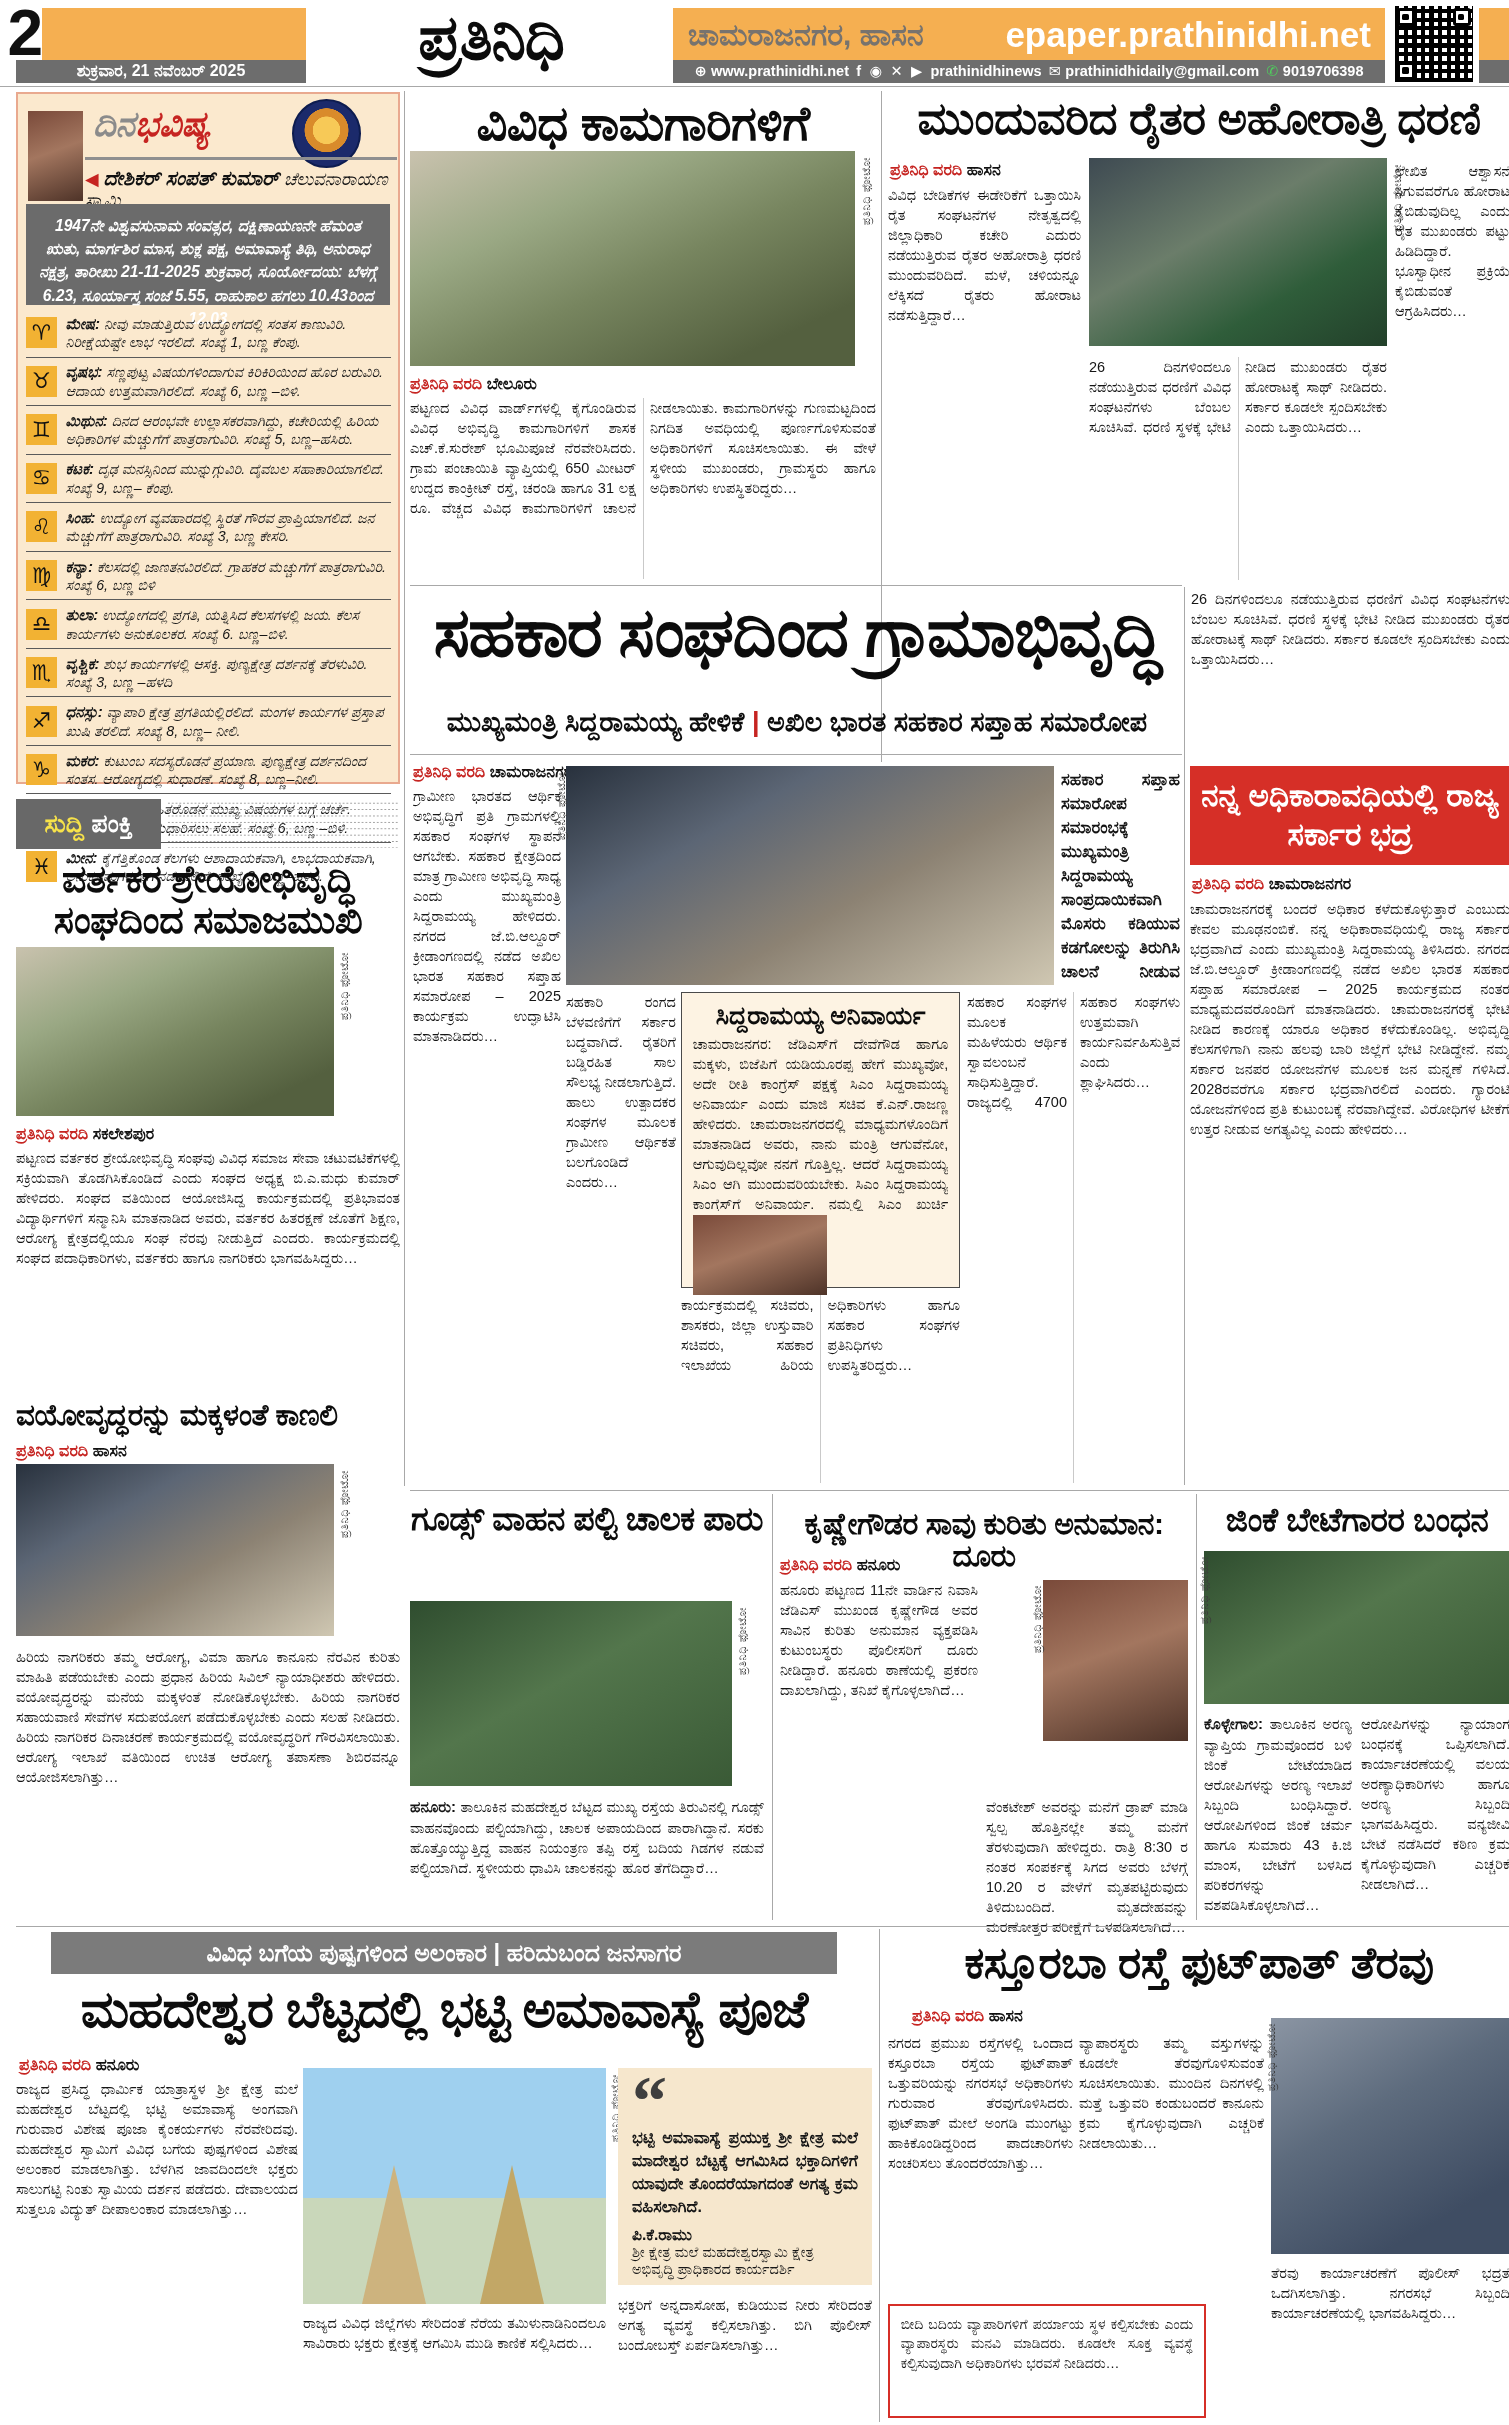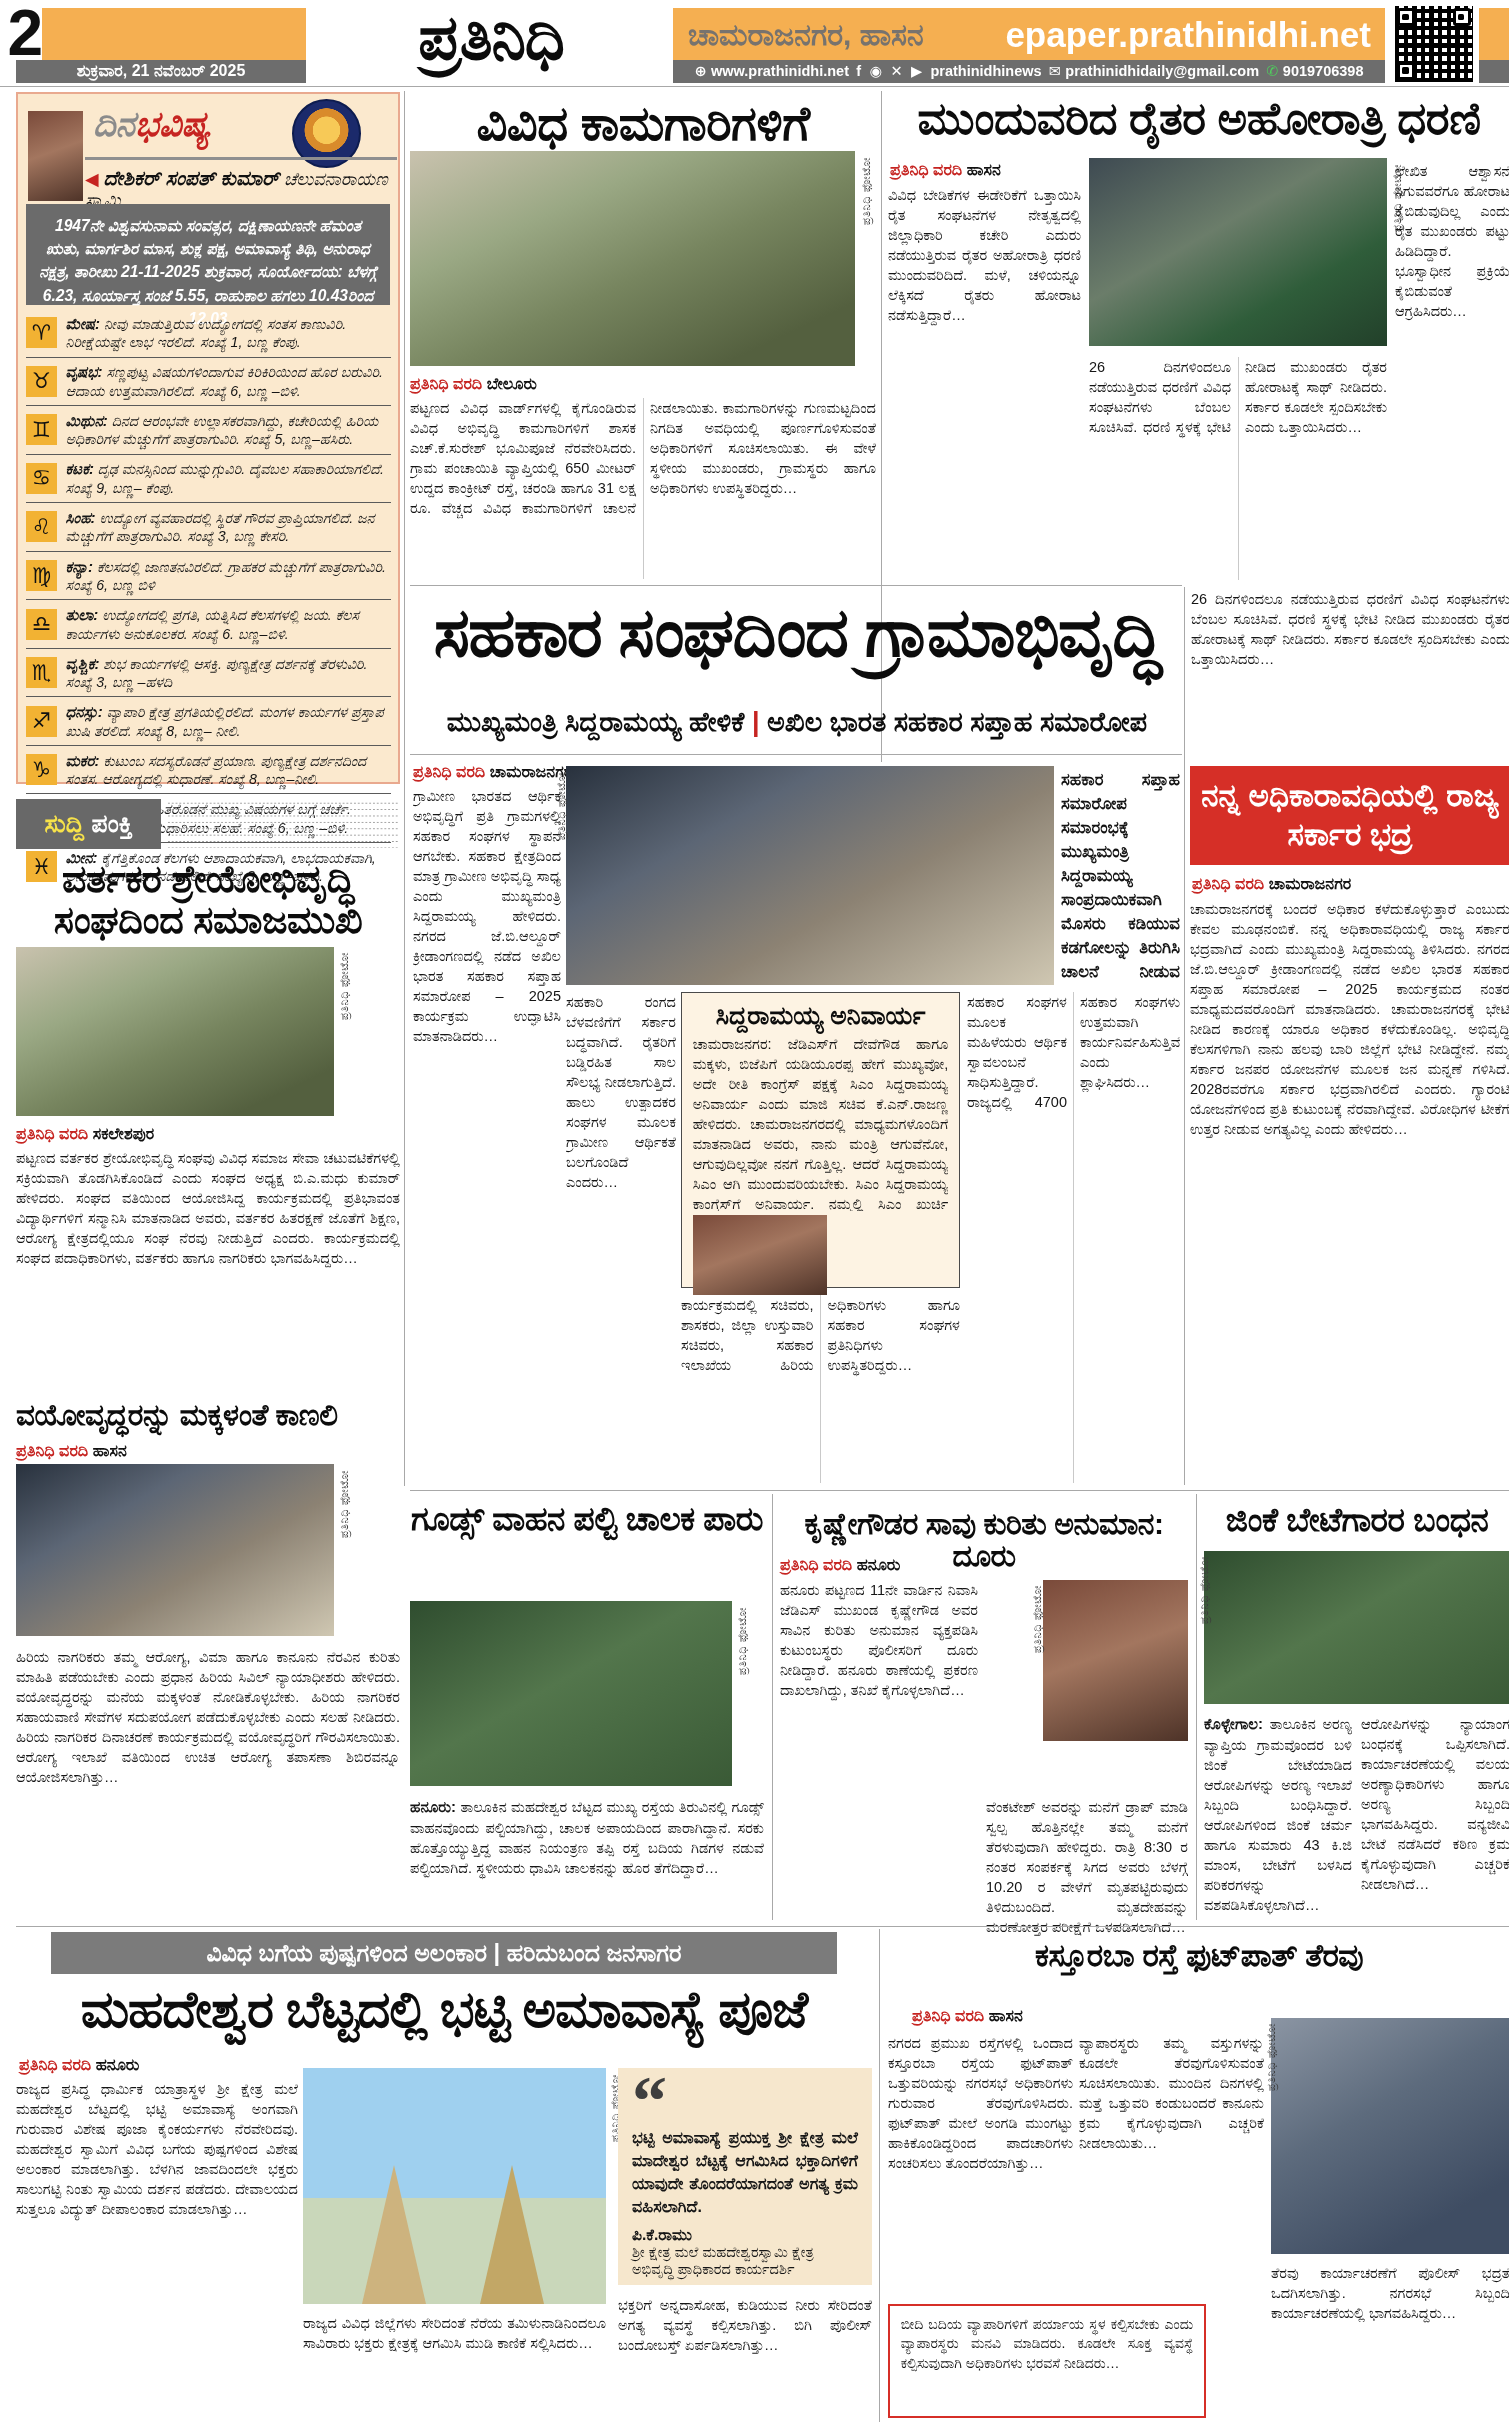--- a/index.html
+++ b/index.html
@@ -311,21 +311,21 @@
     <div class="quotetxt">ಭಟ್ಟಿ ಅಮಾವಾಸ್ಯೆ ಪ್ರಯುಕ್ತ ಶ್ರೀ ಕ್ಷೇತ್ರ ಮಲೆ ಮಾದೇಶ್ವರ ಬೆಟ್ಟಕ್ಕೆ ಆಗಮಿಸಿದ ಭಕ್ತಾದಿಗಳಿಗೆ ಯಾವುದೇ ತೊಂದರೆಯಾಗದಂತೆ ಅಗತ್ಯ ಕ್ರಮ ವಹಿಸಲಾಗಿದೆ.</div>
     <div class="quoteattr">
       <b>ಪಿ.ಕೆ.ರಾಮು</b><br>
       <span>ಶ್ರೀ ಕ್ಷೇತ್ರ ಮಲೆ ಮಹದೇಶ್ವರಸ್ವಾಮಿ ಕ್ಷೇತ್ರ ಅಭಿವೃದ್ಧಿ ಪ್ರಾಧಿಕಾರದ ಕಾರ್ಯದರ್ಶಿ</span>
     </div>
   </div>
   <div class="abs body-txt" style="left:303px;top:2313px;width:303px;height:105px;overflow:hidden;">ರಾಜ್ಯದ ವಿವಿಧ ಜಿಲ್ಲೆಗಳು ಸೇರಿದಂತೆ ನೆರೆಯ ತಮಿಳುನಾಡಿನಿಂದಲೂ ಸಾವಿರಾರು ಭಕ್ತರು ಕ್ಷೇತ್ರಕ್ಕೆ ಆಗಮಿಸಿ ಮುಡಿ ಕಾಣಿಕೆ ಸಲ್ಲಿಸಿದರು…</div>
   <div class="abs body-txt" style="left:618px;top:2295px;width:254px;height:123px;overflow:hidden;">ಭಕ್ತರಿಗೆ ಅನ್ನದಾಸೋಹ, ಕುಡಿಯುವ ನೀರು ಸೇರಿದಂತೆ ಅಗತ್ಯ ವ್ಯವಸ್ಥೆ ಕಲ್ಪಿಸಲಾಗಿತ್ತು. ಬಿಗಿ ಪೊಲೀಸ್ ಬಂದೋಬಸ್ತ್ ಏರ್ಪಡಿಸಲಾಗಿತ್ತು…</div>
   <div class="vr" style="left:879px;top:1929px;height:493px;"></div>
 
-  <div class="abs hl" style="left:888px;top:1939px;width:622px;font-size:31px;">ಕಸ್ತೂರಬಾ ರಸ್ತೆ ಫುಟ್‌ಪಾತ್ ತೆರವು</div>
+  <div class="abs hl" style="left:888px;top:1939px;width:622px;font-size:44px;">ಕಸ್ತೂರಬಾ ರಸ್ತೆ ಫುಟ್‌ಪಾತ್ ತೆರವು</div>
   <div class="abs byline" style="left:912px;top:2007px;">
     <span class="red">ಪ್ರತಿನಿಧಿ ವರದಿ</span> <span>ಹಾಸನ</span>
   </div>
   <div class="abs body-txt" style="left:888px;top:2033px;width:185px;height:263px;overflow:hidden;">ನಗರದ ಪ್ರಮುಖ ರಸ್ತೆಗಳಲ್ಲಿ ಒಂದಾದ ಕಸ್ತೂರಬಾ ರಸ್ತೆಯ ಫುಟ್‌ಪಾತ್ ಒತ್ತುವರಿಯನ್ನು ನಗರಸಭೆ ಅಧಿಕಾರಿಗಳು ಗುರುವಾರ ತೆರವುಗೊಳಿಸಿದರು. ಫುಟ್‌ಪಾತ್ ಮೇಲೆ ಅಂಗಡಿ ಮುಂಗಟ್ಟು ಹಾಕಿಕೊಂಡಿದ್ದರಿಂದ ಪಾದಚಾರಿಗಳು ಸಂಚರಿಸಲು ತೊಂದರೆಯಾಗಿತ್ತು…</div>
   <div class="abs body-txt" style="left:1079px;top:2033px;width:185px;height:263px;overflow:hidden;">ವ್ಯಾಪಾರಸ್ಥರು ತಮ್ಮ ವಸ್ತುಗಳನ್ನು ಕೂಡಲೇ ತೆರವುಗೊಳಿಸುವಂತೆ ಸೂಚಿಸಲಾಯಿತು. ಮುಂದಿನ ದಿನಗಳಲ್ಲಿ ಮತ್ತೆ ಒತ್ತುವರಿ ಕಂಡುಬಂದರೆ ಕಾನೂನು ಕ್ರಮ ಕೈಗೊಳ್ಳುವುದಾಗಿ ಎಚ್ಚರಿಕೆ ನೀಡಲಾಯಿತು…</div>
   <div class="abs photo street" style="left:1271px;top:2018px;width:239px;height:236px;"></div>
   <div class="vcred" style="left:1265px;top:2023px;">ಪ್ರತಿನಿಧಿ ಫೋಟೋ</div>
   <div class="abs body-txt" style="left:1271px;top:2263px;width:239px;height:156px;overflow:hidden;">ತೆರವು ಕಾರ್ಯಾಚರಣೆಗೆ ಪೊಲೀಸ್ ಭದ್ರತೆ ಒದಗಿಸಲಾಗಿತ್ತು. ನಗರಸಭೆ ಸಿಬ್ಬಂದಿ ಕಾರ್ಯಾಚರಣೆಯಲ್ಲಿ ಭಾಗವಹಿಸಿದ್ದರು…</div>
   <div class="abs notebox" style="left:888px;top:2304px;width:318px;height:114px;overflow:hidden;">ಬೀದಿ ಬದಿಯ ವ್ಯಾಪಾರಿಗಳಿಗೆ ಪರ್ಯಾಯ ಸ್ಥಳ ಕಲ್ಪಿಸಬೇಕು ಎಂದು ವ್ಯಾಪಾರಸ್ಥರು ಮನವಿ ಮಾಡಿದರು. ಕೂಡಲೇ ಸೂಕ್ತ ವ್ಯವಸ್ಥೆ ಕಲ್ಪಿಸುವುದಾಗಿ ಅಧಿಕಾರಿಗಳು ಭರವಸೆ ನೀಡಿದರು…</div>
 

